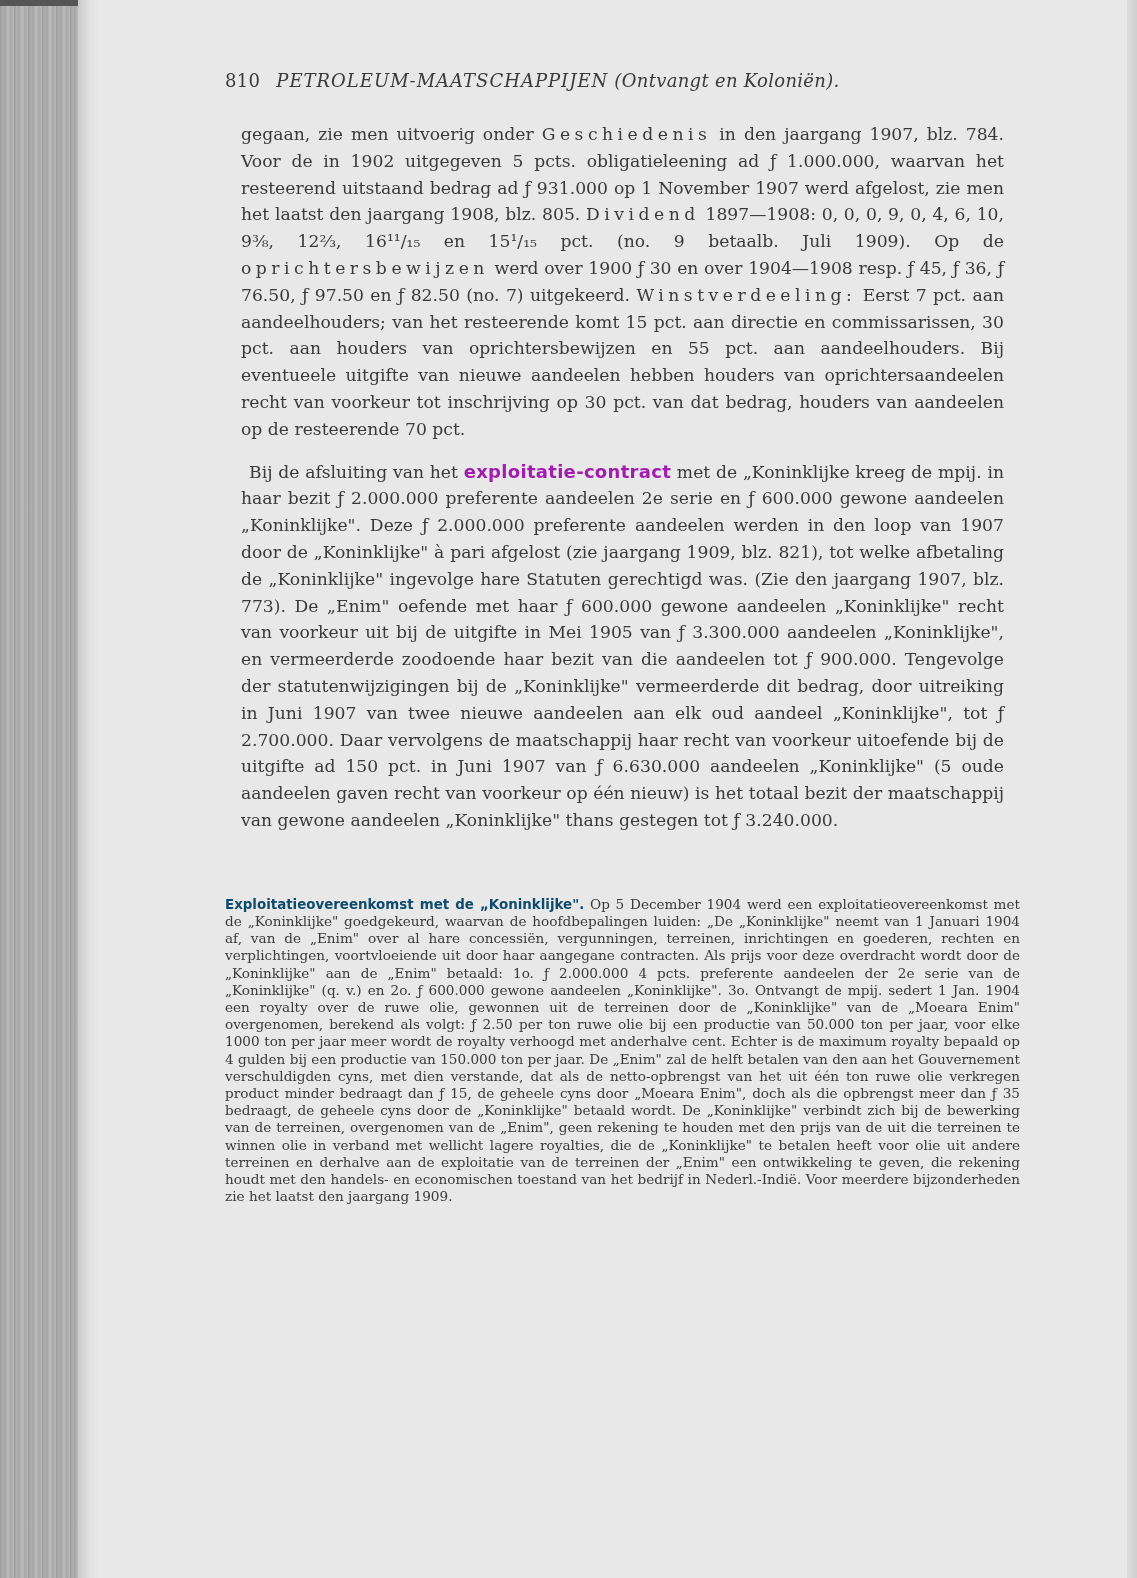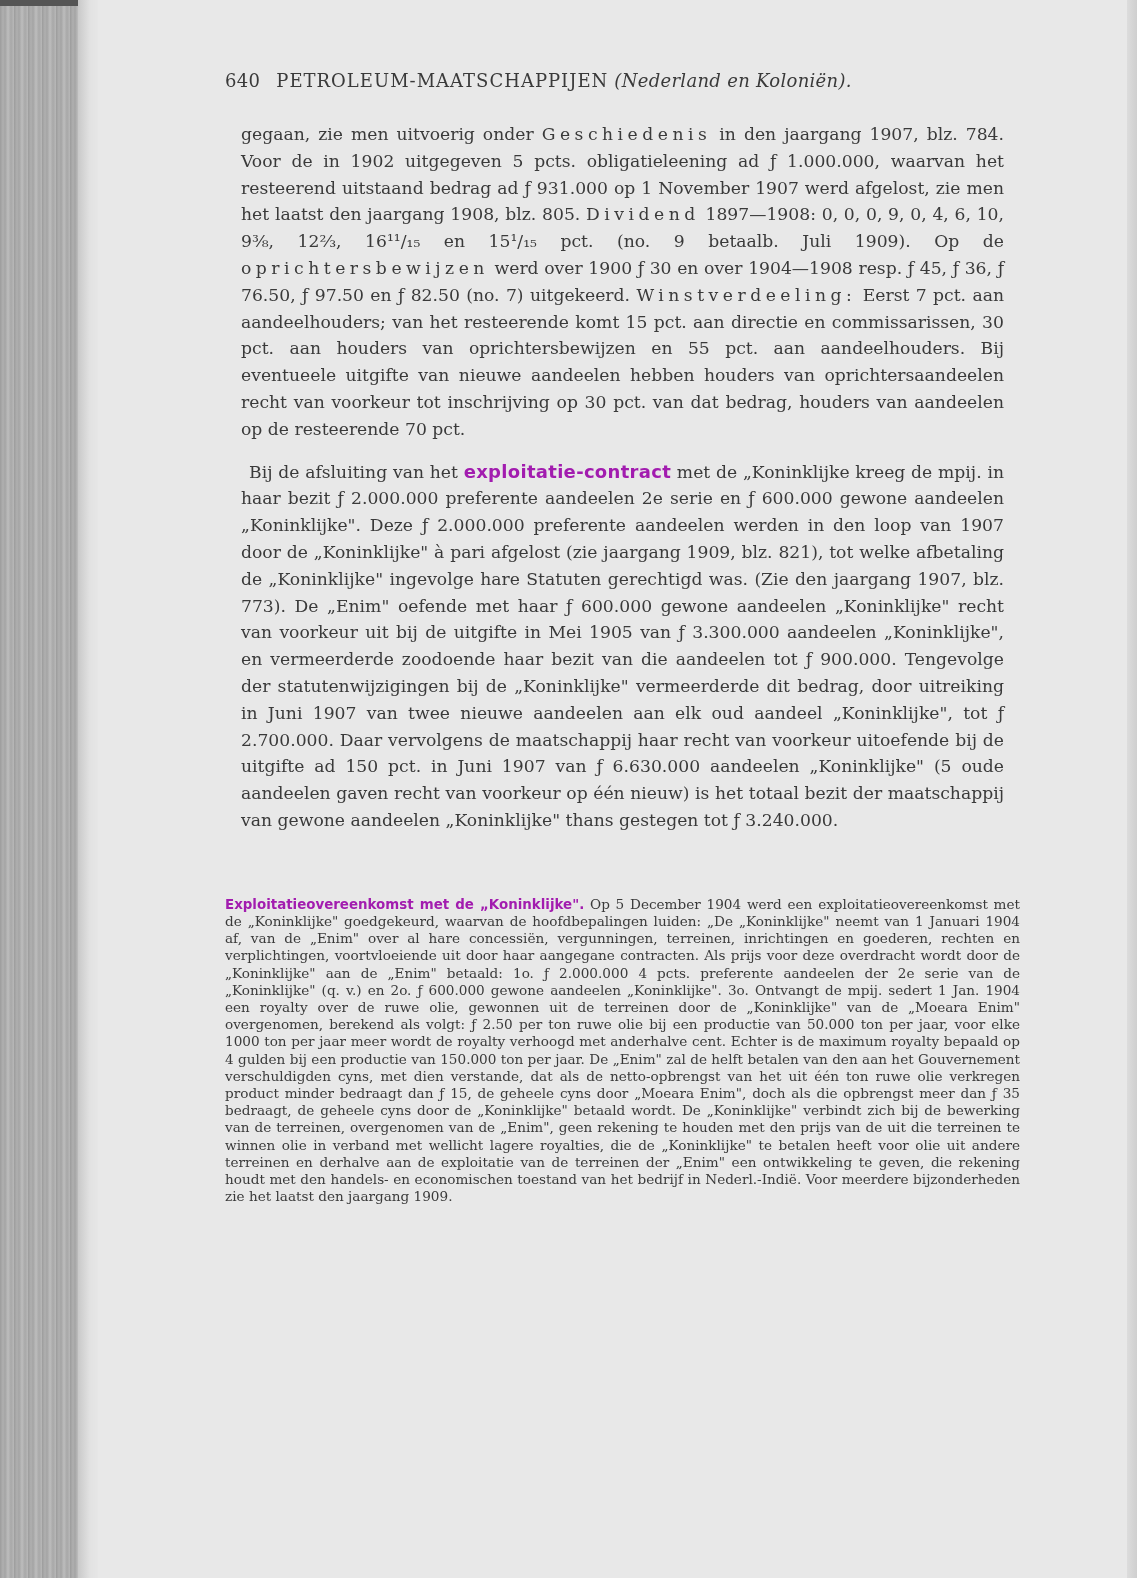--- a/index.html
+++ b/index.html
@@ -50,20 +50,21 @@
       font-size: 18px;
       letter-spacing: 0.3px;
       margin-bottom: 30px;
       white-space: nowrap;
     }
     .header .pnum {
       font-style: normal;
       margin-right: 10px;
     }
     .header .title {
+      font-style: italic;
       letter-spacing: 1px;
     }
     .header .subtitle {
       font-style: italic;
     }
     .main-text p {
       margin: 16px;
       font-size: 17.2px;
       line-height: 26.8px;
       text-align: justify;
@@ -88,36 +89,36 @@
     .small-text p {
       margin: 0;
       font-size: 13.6px;
       line-height: 17.2px;
       text-align: justify;
     }
     .small-text .lead {
       font-family: "DejaVu Sans", sans-serif;
       font-weight: bold;
       font-size: 13.4px;
-      color: #a21caf;
+      color: #0c4a6e;
     }
   </style>
 </head>
 <body>
 
 <div class="binding"></div>
 <div class="binding-top"></div>
 <div class="binding-edge"></div>
 <div class="right-edge"></div>
 
 <div class="page">
   <div class="header">
-    <span class="pnum">640</span>
+    <span class="pnum">810</span>
     <span class="title">PETROLEUM-MAATSCHAPPIJEN</span>
-    <span class="subtitle">(Nederland en Koloniën).</span>
+    <span class="subtitle">(Ontvangt en Koloniën).</span>
   </div>
 
   <div class="main-text">
     <p><span>gegaan, zie men uitvoerig onder </span><span class="spaced">Geschiedenis</span><span> in den jaargang 1907, blz. 784. Voor de in 1902 uitgegeven 5 pcts. obligatieleening ad ƒ 1.000.000, waarvan het resteerend uitstaand bedrag ad ƒ 931.000 op 1 November 1907 werd afgelost, zie men het laatst den jaargang 1908, blz. 805. </span><span class="spaced">Dividend</span><span> 1897—1908: 0, 0, 0, 9, 0, 4, 6, 10, 9⅜, 12⅔, 16¹¹/₁₅ en 15¹/₁₅ pct. (no. 9 betaalb. Juli 1909). Op de </span><span class="spaced">oprichtersbewijzen</span><span> werd over 1900 ƒ 30 en over 1904—1908 resp. ƒ 45, ƒ 36, ƒ 76.50, ƒ 97.50 en ƒ 82.50 (no. 7) uitgekeerd. </span><span class="spaced">Winstverdeeling:</span><span> Eerst 7 pct. aan aandeelhouders; van het resteerende komt 15 pct. aan directie en commissarissen, 30 pct. aan houders van oprichtersbewijzen en 55 pct. aan aandeelhouders. Bij eventueele uitgifte van nieuwe aandeelen hebben houders van oprichtersaandeelen recht van voorkeur tot inschrijving op 30 pct. van dat bedrag, houders van aandeelen op de resteerende 70 pct.</span></p>
 
     <p class="indent"><span>Bij de afsluiting van het </span><span class="bold-sans">exploitatie-contract</span><span> met de „Koninklijke kreeg de mpij. in haar bezit ƒ 2.000.000 preferente aandeelen 2e serie en ƒ 600.000 gewone aandeelen „Koninklijke". Deze ƒ 2.000.000 preferente aandeelen werden in den loop van 1907 door de „Koninklijke" à pari afgelost (zie jaargang 1909, blz. 821), tot welke afbetaling de „Koninklijke" ingevolge hare Statuten gerechtigd was. (Zie den jaargang 1907, blz. 773). De „Enim" oefende met haar ƒ 600.000 gewone aandeelen „Koninklijke" recht van voorkeur uit bij de uitgifte in Mei 1905 van ƒ 3.300.000 aandeelen „Koninklijke", en vermeerderde zoodoende haar bezit van die aandeelen tot ƒ 900.000. Tengevolge der statutenwijzigingen bij de „Koninklijke" vermeerderde dit bedrag, door uitreiking in Juni 1907 van twee nieuwe aandeelen aan elk oud aandeel „Koninklijke", tot ƒ 2.700.000. Daar vervolgens de maatschappij haar recht van voorkeur uitoefende bij de uitgifte ad 150 pct. in Juni 1907 van ƒ 6.630.000 aandeelen „Koninklijke" (5 oude aandeelen gaven recht van voorkeur op één nieuw) is het totaal bezit der maatschappij van gewone aandeelen „Koninklijke" thans gestegen tot ƒ 3.240.000.</span></p>
   </div>
 
   <div class="small-text">
     <p><span class="lead">Exploitatieovereenkomst met de „Koninklijke".</span><span> Op 5 December 1904 werd een exploitatieovereenkomst met de „Koninklijke" goedgekeurd, waarvan de hoofdbepalingen luiden: „De „Koninklijke" neemt van 1 Januari 1904 af, van de „Enim" over al hare concessiën, vergunningen, terreinen, inrichtingen en goederen, rechten en verplichtingen, voortvloeiende uit door haar aangegane contracten. Als prijs voor deze overdracht wordt door de „Koninklijke" aan de „Enim" betaald: 1o. ƒ 2.000.000 4 pcts. preferente aandeelen der 2e serie van de „Koninklijke" (q. v.) en 2o. ƒ 600.000 gewone aandeelen „Koninklijke". 3o. Ontvangt de mpij. sedert 1 Jan. 1904 een royalty over de ruwe olie, gewonnen uit de terreinen door de „Koninklijke" van de „Moeara Enim" overgenomen, berekend als volgt: ƒ 2.50 per ton ruwe olie bij een productie van 50.000 ton per jaar, voor elke 1000 ton per jaar meer wordt de royalty verhoogd met anderhalve cent. Echter is de maximum royalty bepaald op 4 gulden bij een productie van 150.000 ton per jaar. De „Enim" zal de helft betalen van den aan het Gouvernement verschuldigden cyns, met dien verstande, dat als de netto-opbrengst van het uit één ton ruwe olie verkregen product minder bedraagt dan ƒ 15, de geheele cyns door „Moeara Enim", doch als die opbrengst meer dan ƒ 35 bedraagt, de geheele cyns door de „Koninklijke" betaald wordt. De „Koninklijke" verbindt zich bij de bewerking van de terreinen, overgenomen van de „Enim", geen rekening te houden met den prijs van de uit die terreinen te winnen olie in verband met wellicht lagere royalties, die de „Koninklijke" te betalen heeft voor olie uit andere terreinen en derhalve aan de exploitatie van de terreinen der „Enim" een ontwikkeling te geven, die rekening houdt met den handels- en economischen toestand van het bedrijf in Nederl.-Indië. Voor meerdere bijzonderheden zie het laatst den jaargang 1909.</span></p>

